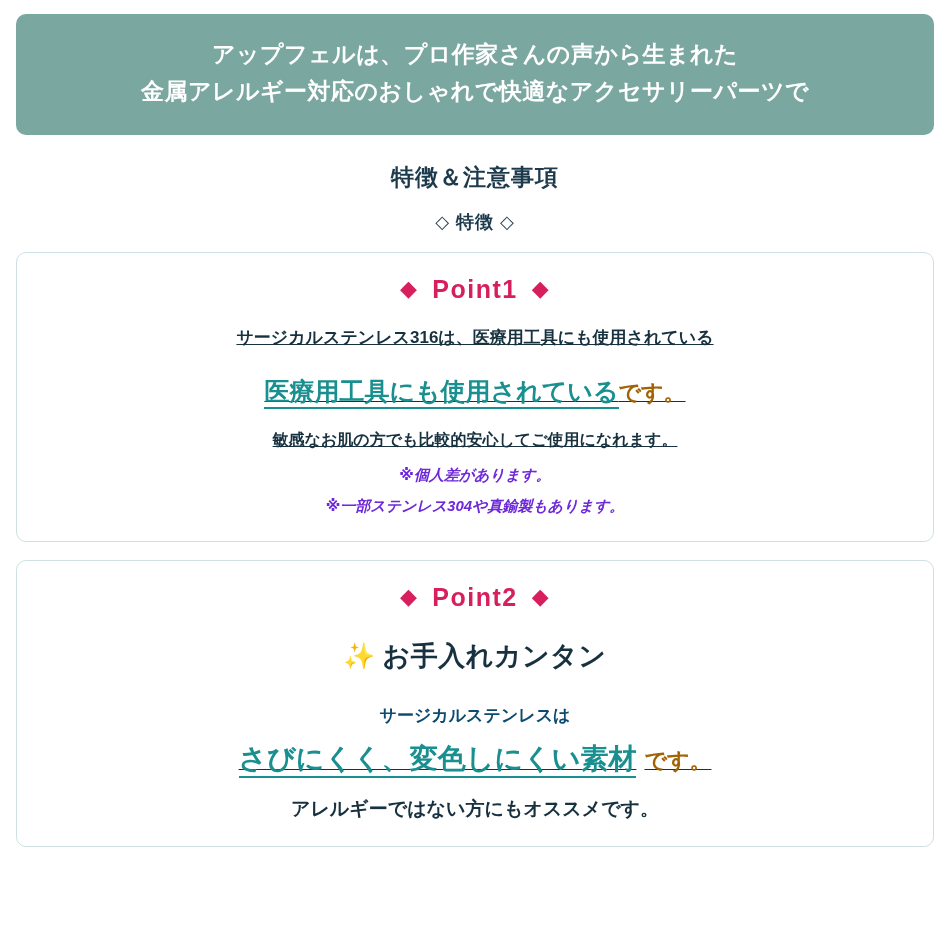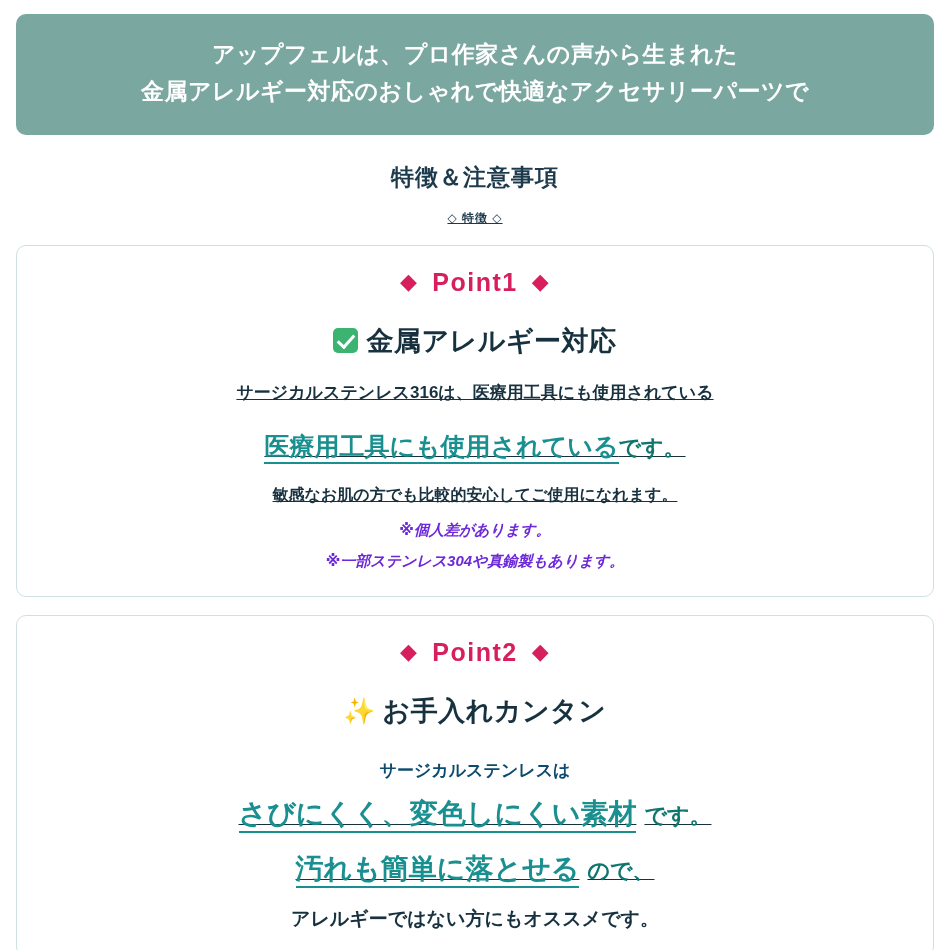--- a/index.html
+++ b/index.html
@@ -38,26 +38,25 @@
   .section-title {
     text-align: center;
     font-size: 23px;
     font-weight: 700;
     color: #1d3a4d;
     margin-top: 27px;
     letter-spacing: 1px;
   }
   .section-sub {
     text-align: center;
-    font-size: 12px;
+    font-size: 18px;
     font-weight: 700;
     color: #1d3a4d;
     margin-top: 17px;
     letter-spacing: 1px;
-    text-decoration: underline;
   }
 
   
   .card {
     border: 1px solid #cfe0e2;
     border-radius: 10px;
     background: #ffffff;
     margin: 18px 4px 0 4px;
     padding: 22px 24px 24px 24px;
     text-align: center;
@@ -112,21 +111,21 @@
     text-decoration: underline;
   }
   .body-line.small { font-size: 16px; margin-top: 16px; }
   .hl {
     color: #1a8f8f;
     font-size: 25px;
     border-bottom: 2px solid #1a8f8f;
     padding-bottom: 2px;
   }
   .tail {
-    color: #0f766e;
+    color: #a16207;
     font-size: 22px;
   }
   .note {
     color: #6d28d9;
     font-size: 15px;
     font-weight: 700;
     margin-top: 8px;
     line-height: 1.5;
     font-style: italic;
   }
@@ -159,23 +158,20 @@
   </div>
 
   <div class="section-title">特徴＆注意事項</div>
   <div class="section-sub">◇ 特徴 ◇</div>
 
   <div class="card">
     <div class="point-label">
       <span class="dia">◆</span><span class="txt">Point1</span><span class="dia">◆</span>
     </div>
 
-    <div class="point-heading">
-      <span class="check-box"></span><span>金属アレルギー対応</span>
-    </div>
 
     <div class="body-line">サージカルステンレス316は、医療用工具にも使用されている</div>
 
     <div class="body-line">
       <span class="hl">医療用工具にも使用されている</span><span class="tail">です。</span>
     </div>
 
     <div class="body-line small">敏感なお肌の方でも比較的安心してご使用になれます。</div>
 
     <div class="note first">※個人差があります。</div>
@@ -190,20 +186,17 @@
     <div class="point-heading">
       <span class="sparkle">✨</span><span>お手入れカンタン</span>
     </div>
 
     <div class="mini-line">サージカルステンレスは</div>
 
     <div class="body-line big-line">
       <span class="hl">さびにくく、変色しにくい素材</span><span class="tail">です。</span>
     </div>
 
-    <div class="body-line big-line">
-      <span class="hl">汚れも簡単に落とせる</span><span class="tail">ので、</span>
-    </div>
 
     <div class="last-line">アレルギーではない方にもオススメです。</div>
   </div>
 
 </div>
 
 </body></html>

